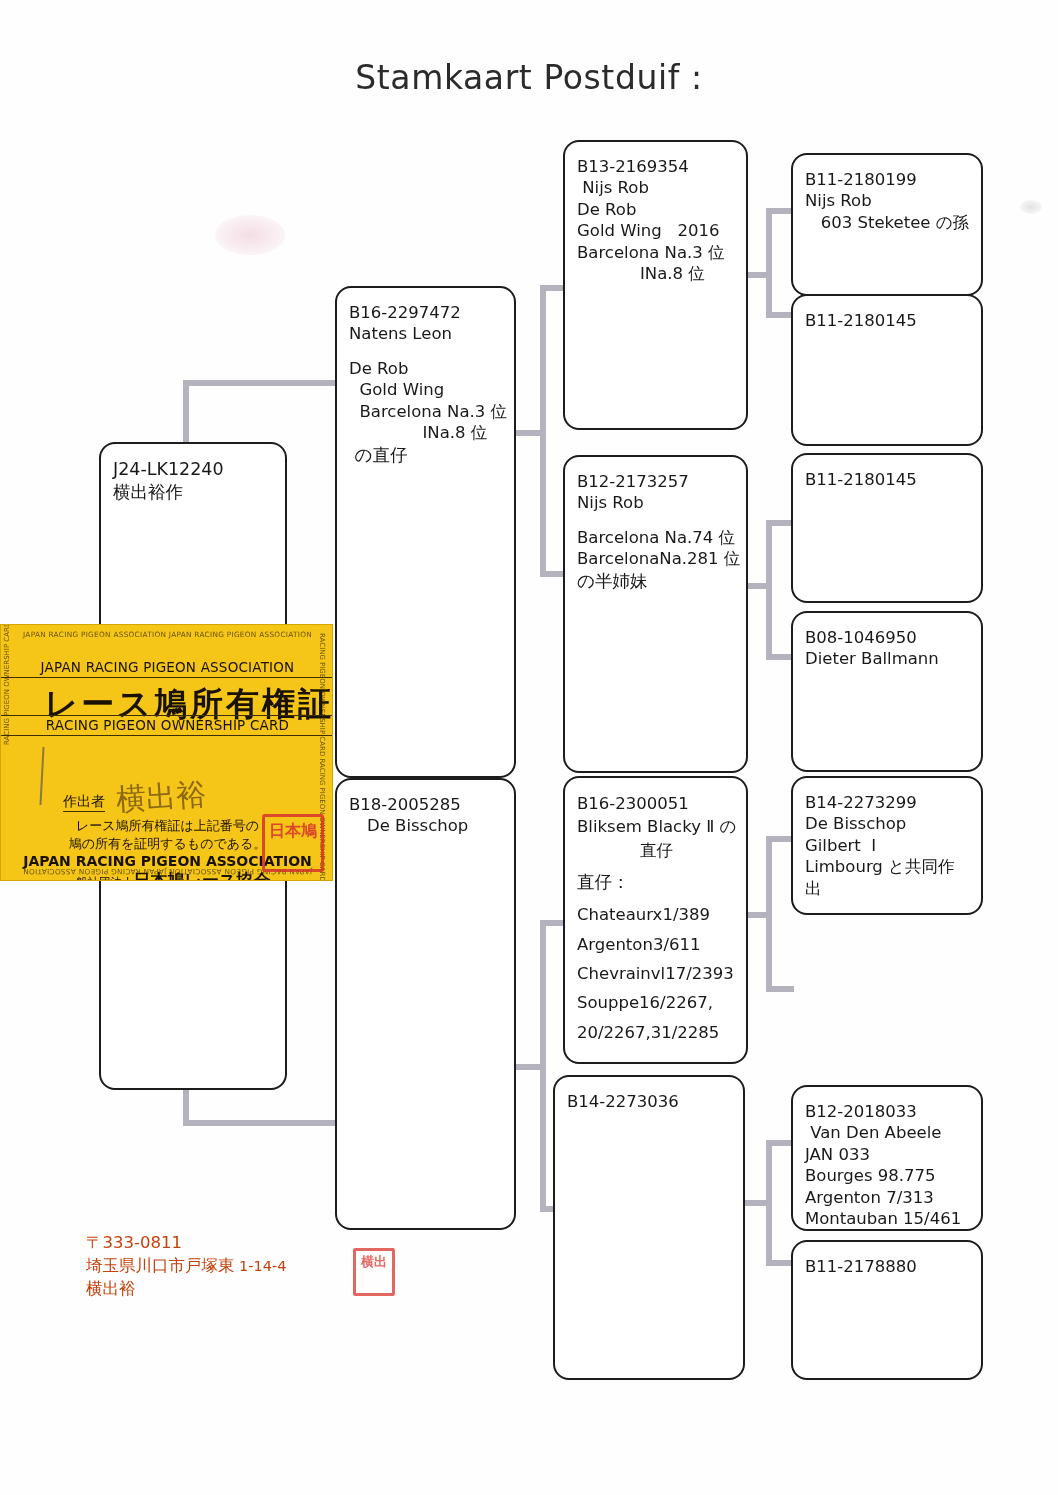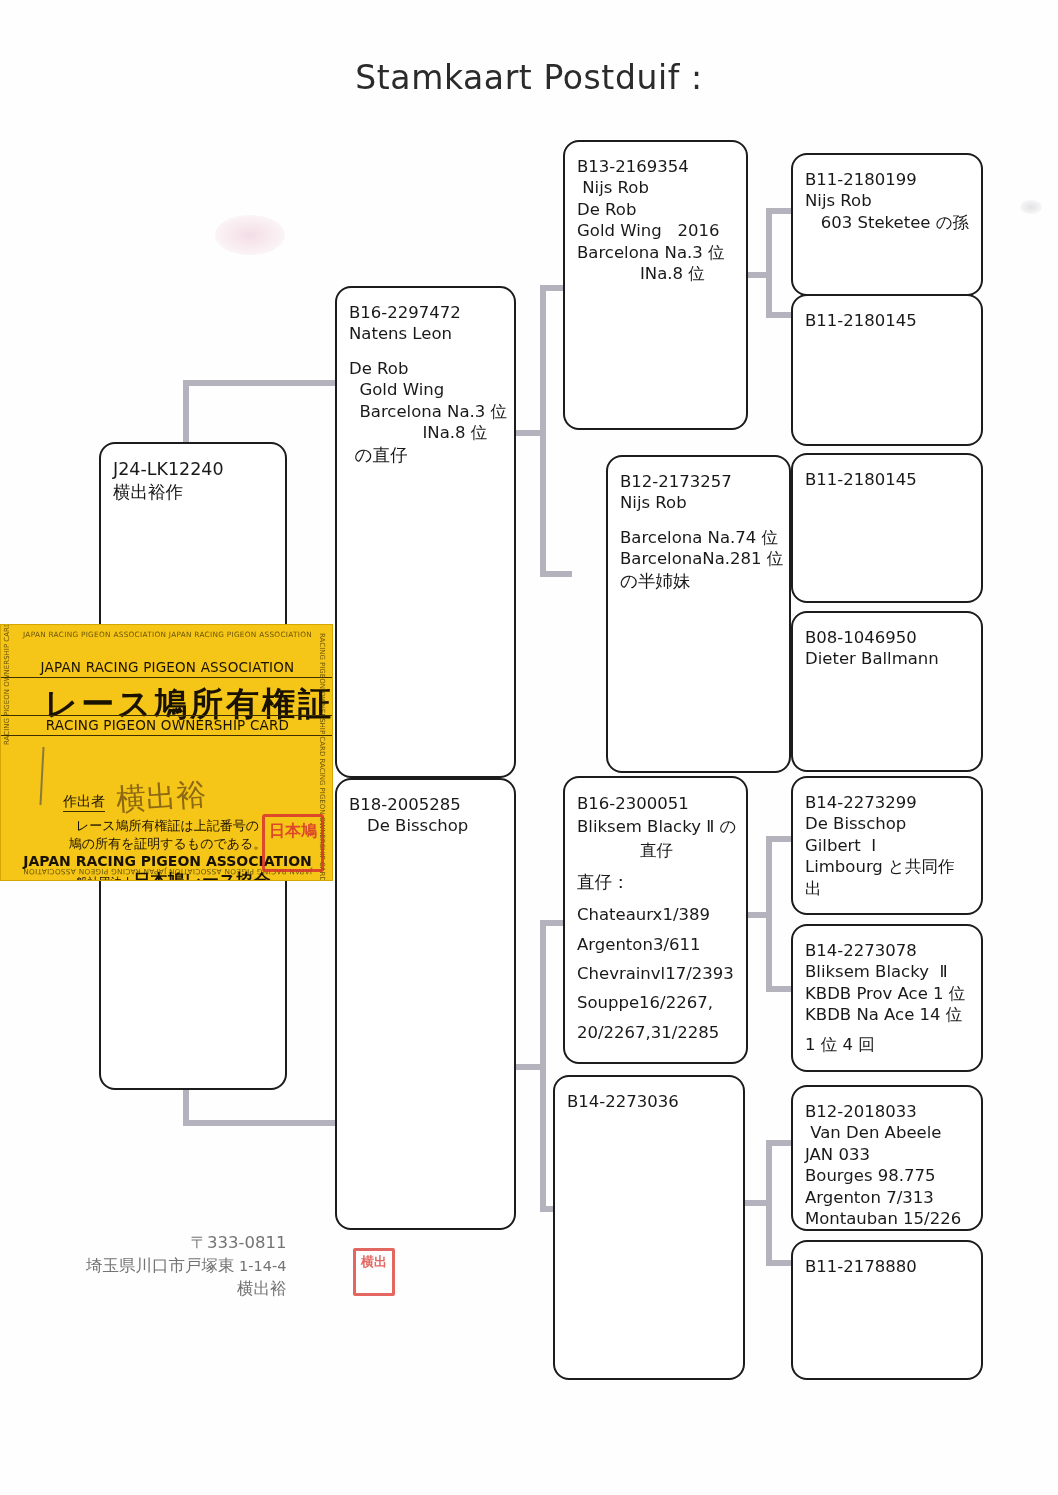--- a/index.html
+++ b/index.html
@@ -193,22 +193,21 @@
     background: #8a7a3a;
     transform: rotate(3deg);
   }
 
   
   #address {
     position:absolute;
     left: 86px; top: 1232px;
     font-size: 16.5px;
     line-height: 1.38;
-    color: #737373;
-    text-align: right;
+    color: #c2410c;
   }
   #address .ln { display:block; white-space: pre; }
   #address .sm { font-size: 14.5px; }
   #addr-seal {
     position:absolute;
     left: 353px; top: 1248px;
     width: 42px; height: 48px;
     border: 3px solid #e0574f;
     border-radius: 2px;
     color: #e0574f;
@@ -297,21 +296,21 @@
 
   <div class="box" style="left:563px; top:140px; width:185px; height:290px;">
     <span class="ln s16">B13-2169354</span>
     <span class="ln s16"> Nijs Rob</span>
     <span class="ln s16">De Rob</span>
     <span class="ln s16">Gold Wing   2016</span>
     <span class="ln s16">Barcelona Na.3 位</span>
     <span class="ln s16">            INa.8 位</span>
   </div>
 
-  <div class="box" style="left:563px; top:455px; width:185px; height:318px;margin-left:43px;">
+  <div class="box" style="left:563px; top:455px; width:185px; height:318px;">
     <span class="ln s16">B12-2173257</span>
     <span class="ln s16">Nijs Rob</span>
     <span class="gap"></span>
     <span class="ln s16">Barcelona Na.74 位</span>
     <span class="ln s16">BarcelonaNa.281 位</span>
     <span class="ln s17 jp">の半姉妹</span>
   </div>
 
   <div class="box" style="left:563px; top:776px; width:185px; height:288px; line-height:1.42;">
     <span class="ln s16">B16-2300051</span>
@@ -351,36 +350,28 @@
   </div>
 
   <div class="box" style="left:791px; top:776px; width:192px; height:139px;">
     <span class="ln s16">B14-2273299</span>
     <span class="ln s16">De Bisschop</span>
     <span class="ln s16">Gilbert  Ⅰ</span>
     <span class="ln s16">Limbourg と共同作</span>
     <span class="ln s16">出</span>
   </div>
 
-  <div class="box" style="left:791px; top:924px; width:192px; height:148px;">
-    <span class="ln s16">B14-2273078</span>
-    <span class="ln s16">Bliksem Blacky  Ⅱ</span>
-    <span class="ln s16">KBDB Prov Ace 1 位</span>
-    <span class="ln s16">KBDB Na Ace 14 位</span>
-    <span class="gapS"></span>
-    <span class="ln s16">1 位 4 回</span>
-  </div>
 
   <div class="box" style="left:791px; top:1085px; width:192px; height:146px;">
     <span class="ln s16">B12-2018033</span>
     <span class="ln s16"> Van Den Abeele</span>
     <span class="ln s16">JAN 033</span>
     <span class="ln s16">Bourges 98.775</span>
     <span class="ln s16">Argenton 7/313</span>
-    <span class="ln s16">Montauban 15/226</span>
+    <span class="ln s16">Montauban 15/461</span>
   </div>
 
   <div class="box" style="left:791px; top:1240px; width:192px; height:140px;">
     <span class="ln s16">B11-2178880</span>
   </div>
 
   <div id="card">
     <div class="micro-top">JAPAN RACING PIGEON ASSOCIATION JAPAN RACING PIGEON ASSOCIATION</div>
     <div class="micro-bot">JAPAN RACING PIGEON ASSOCIATION JAPAN RACING PIGEON ASSOCIATION</div>
     <div class="micro-left">

